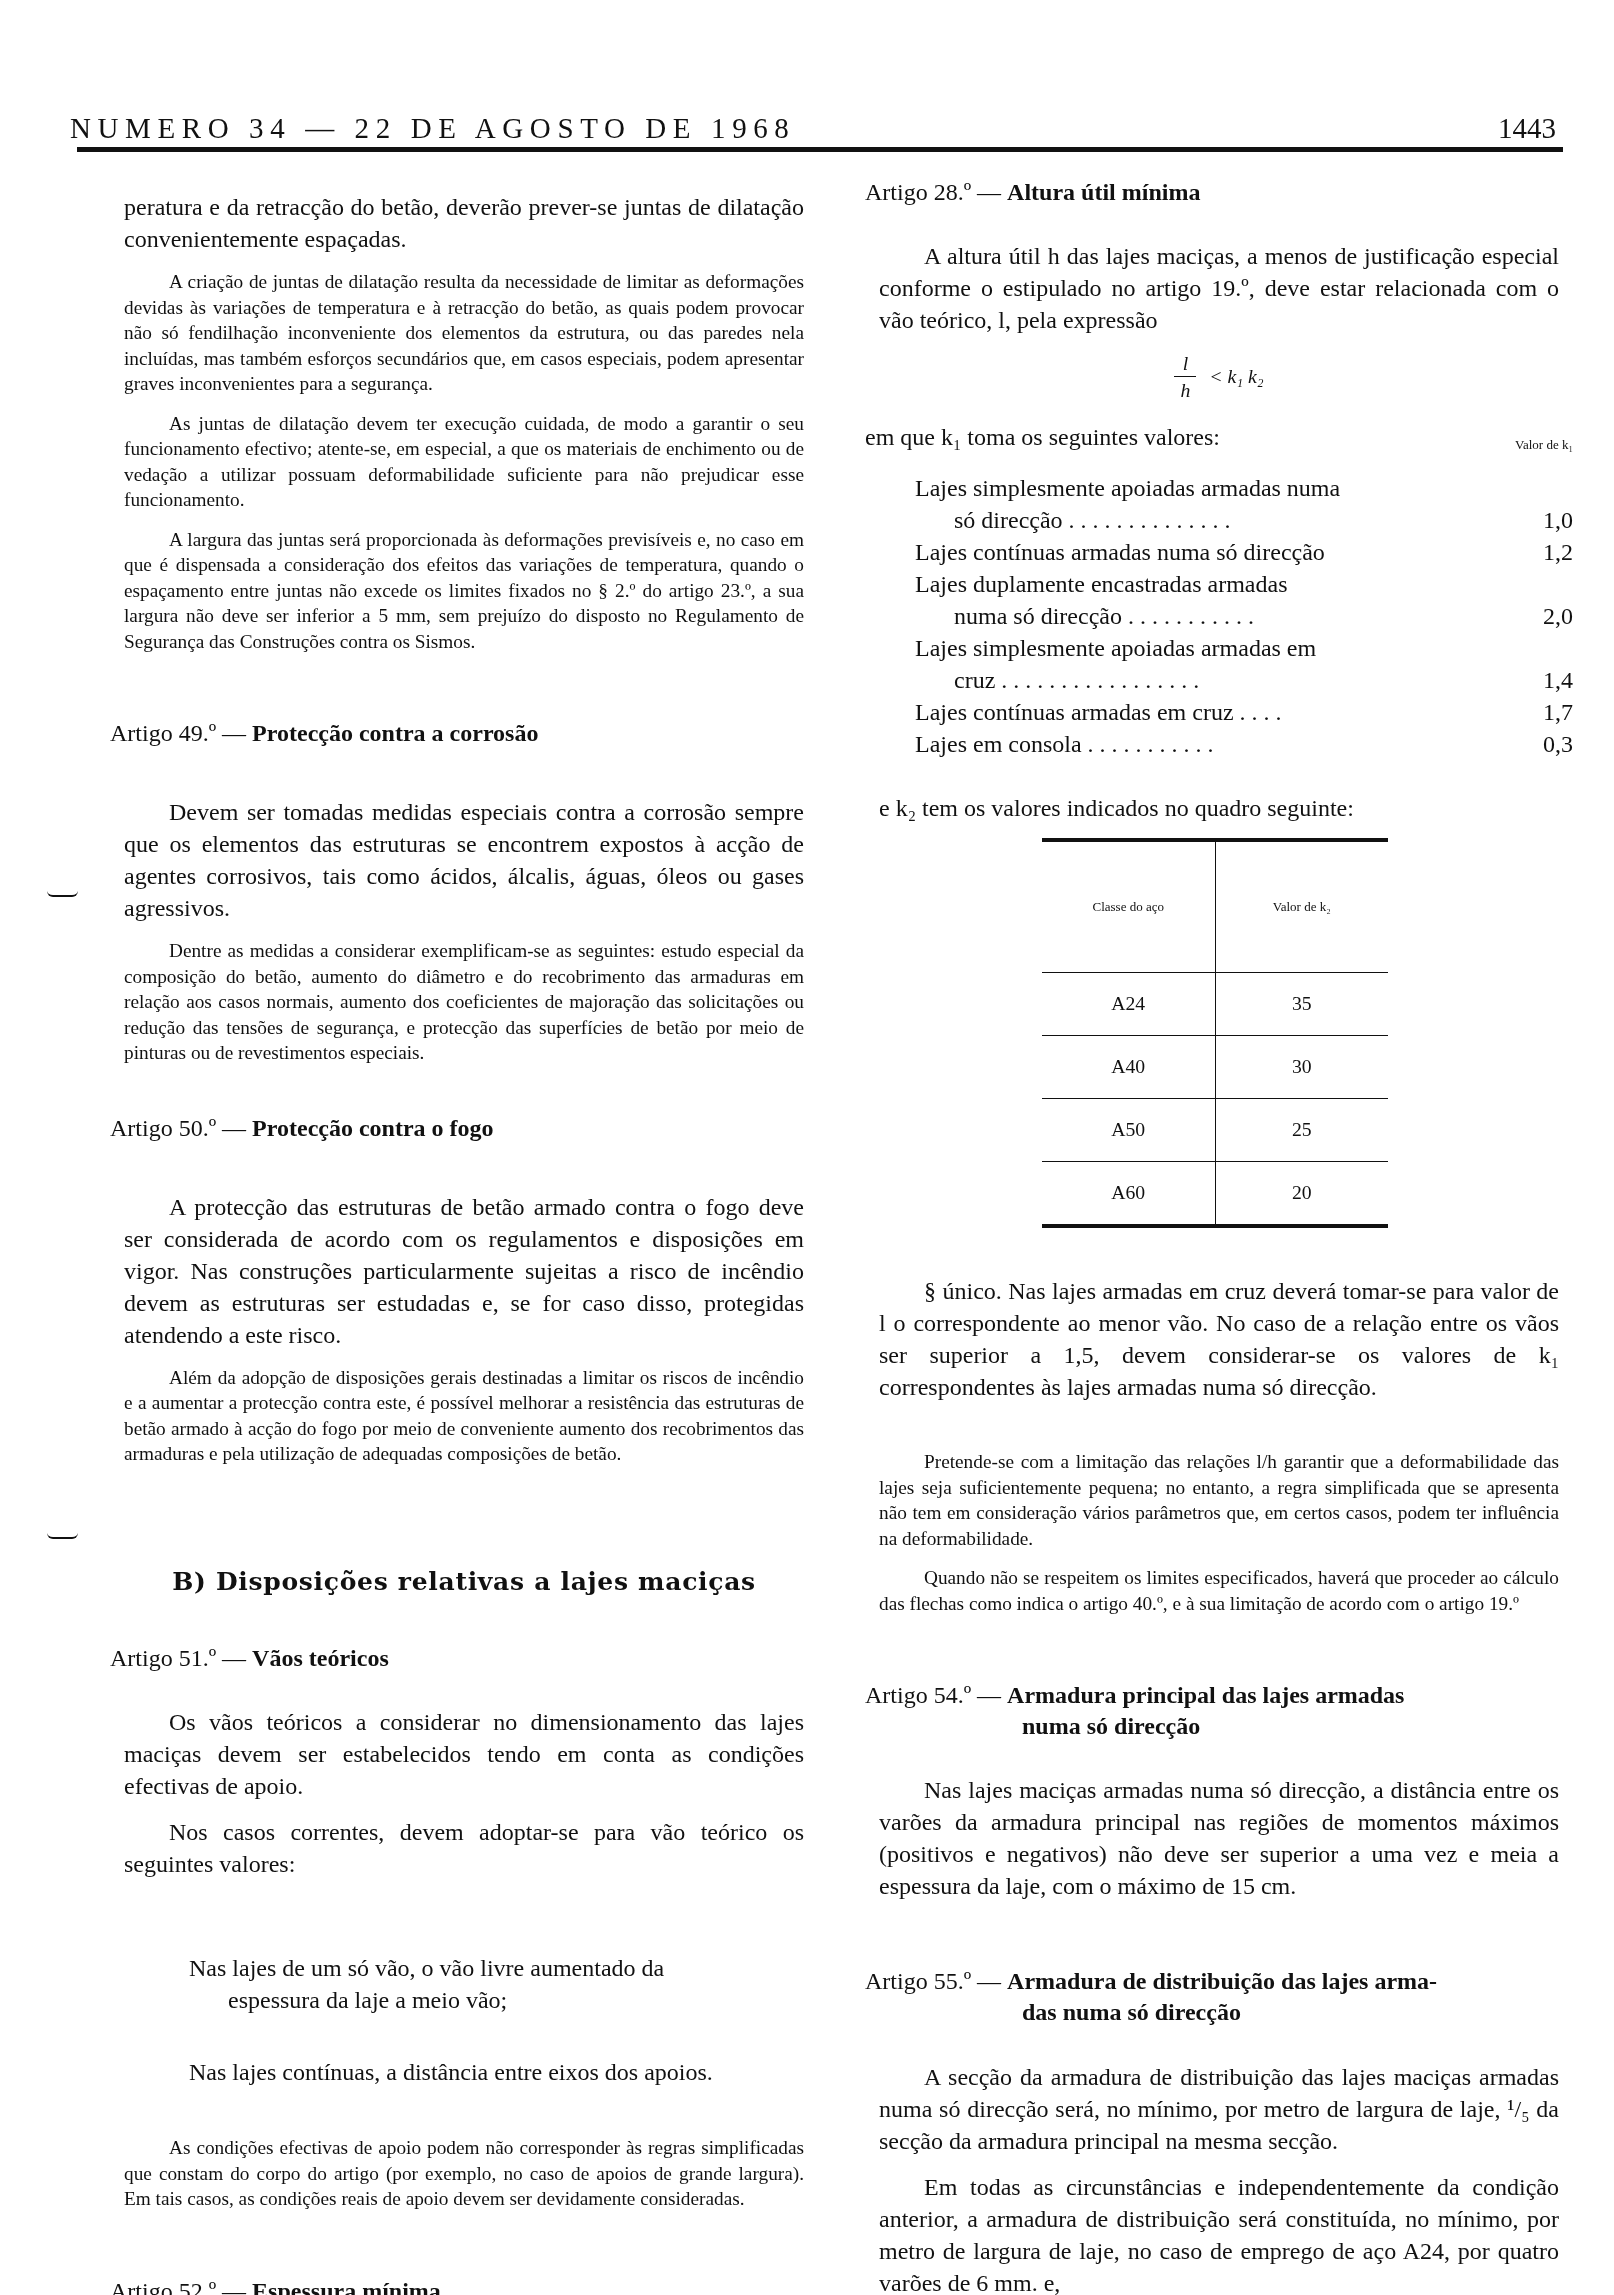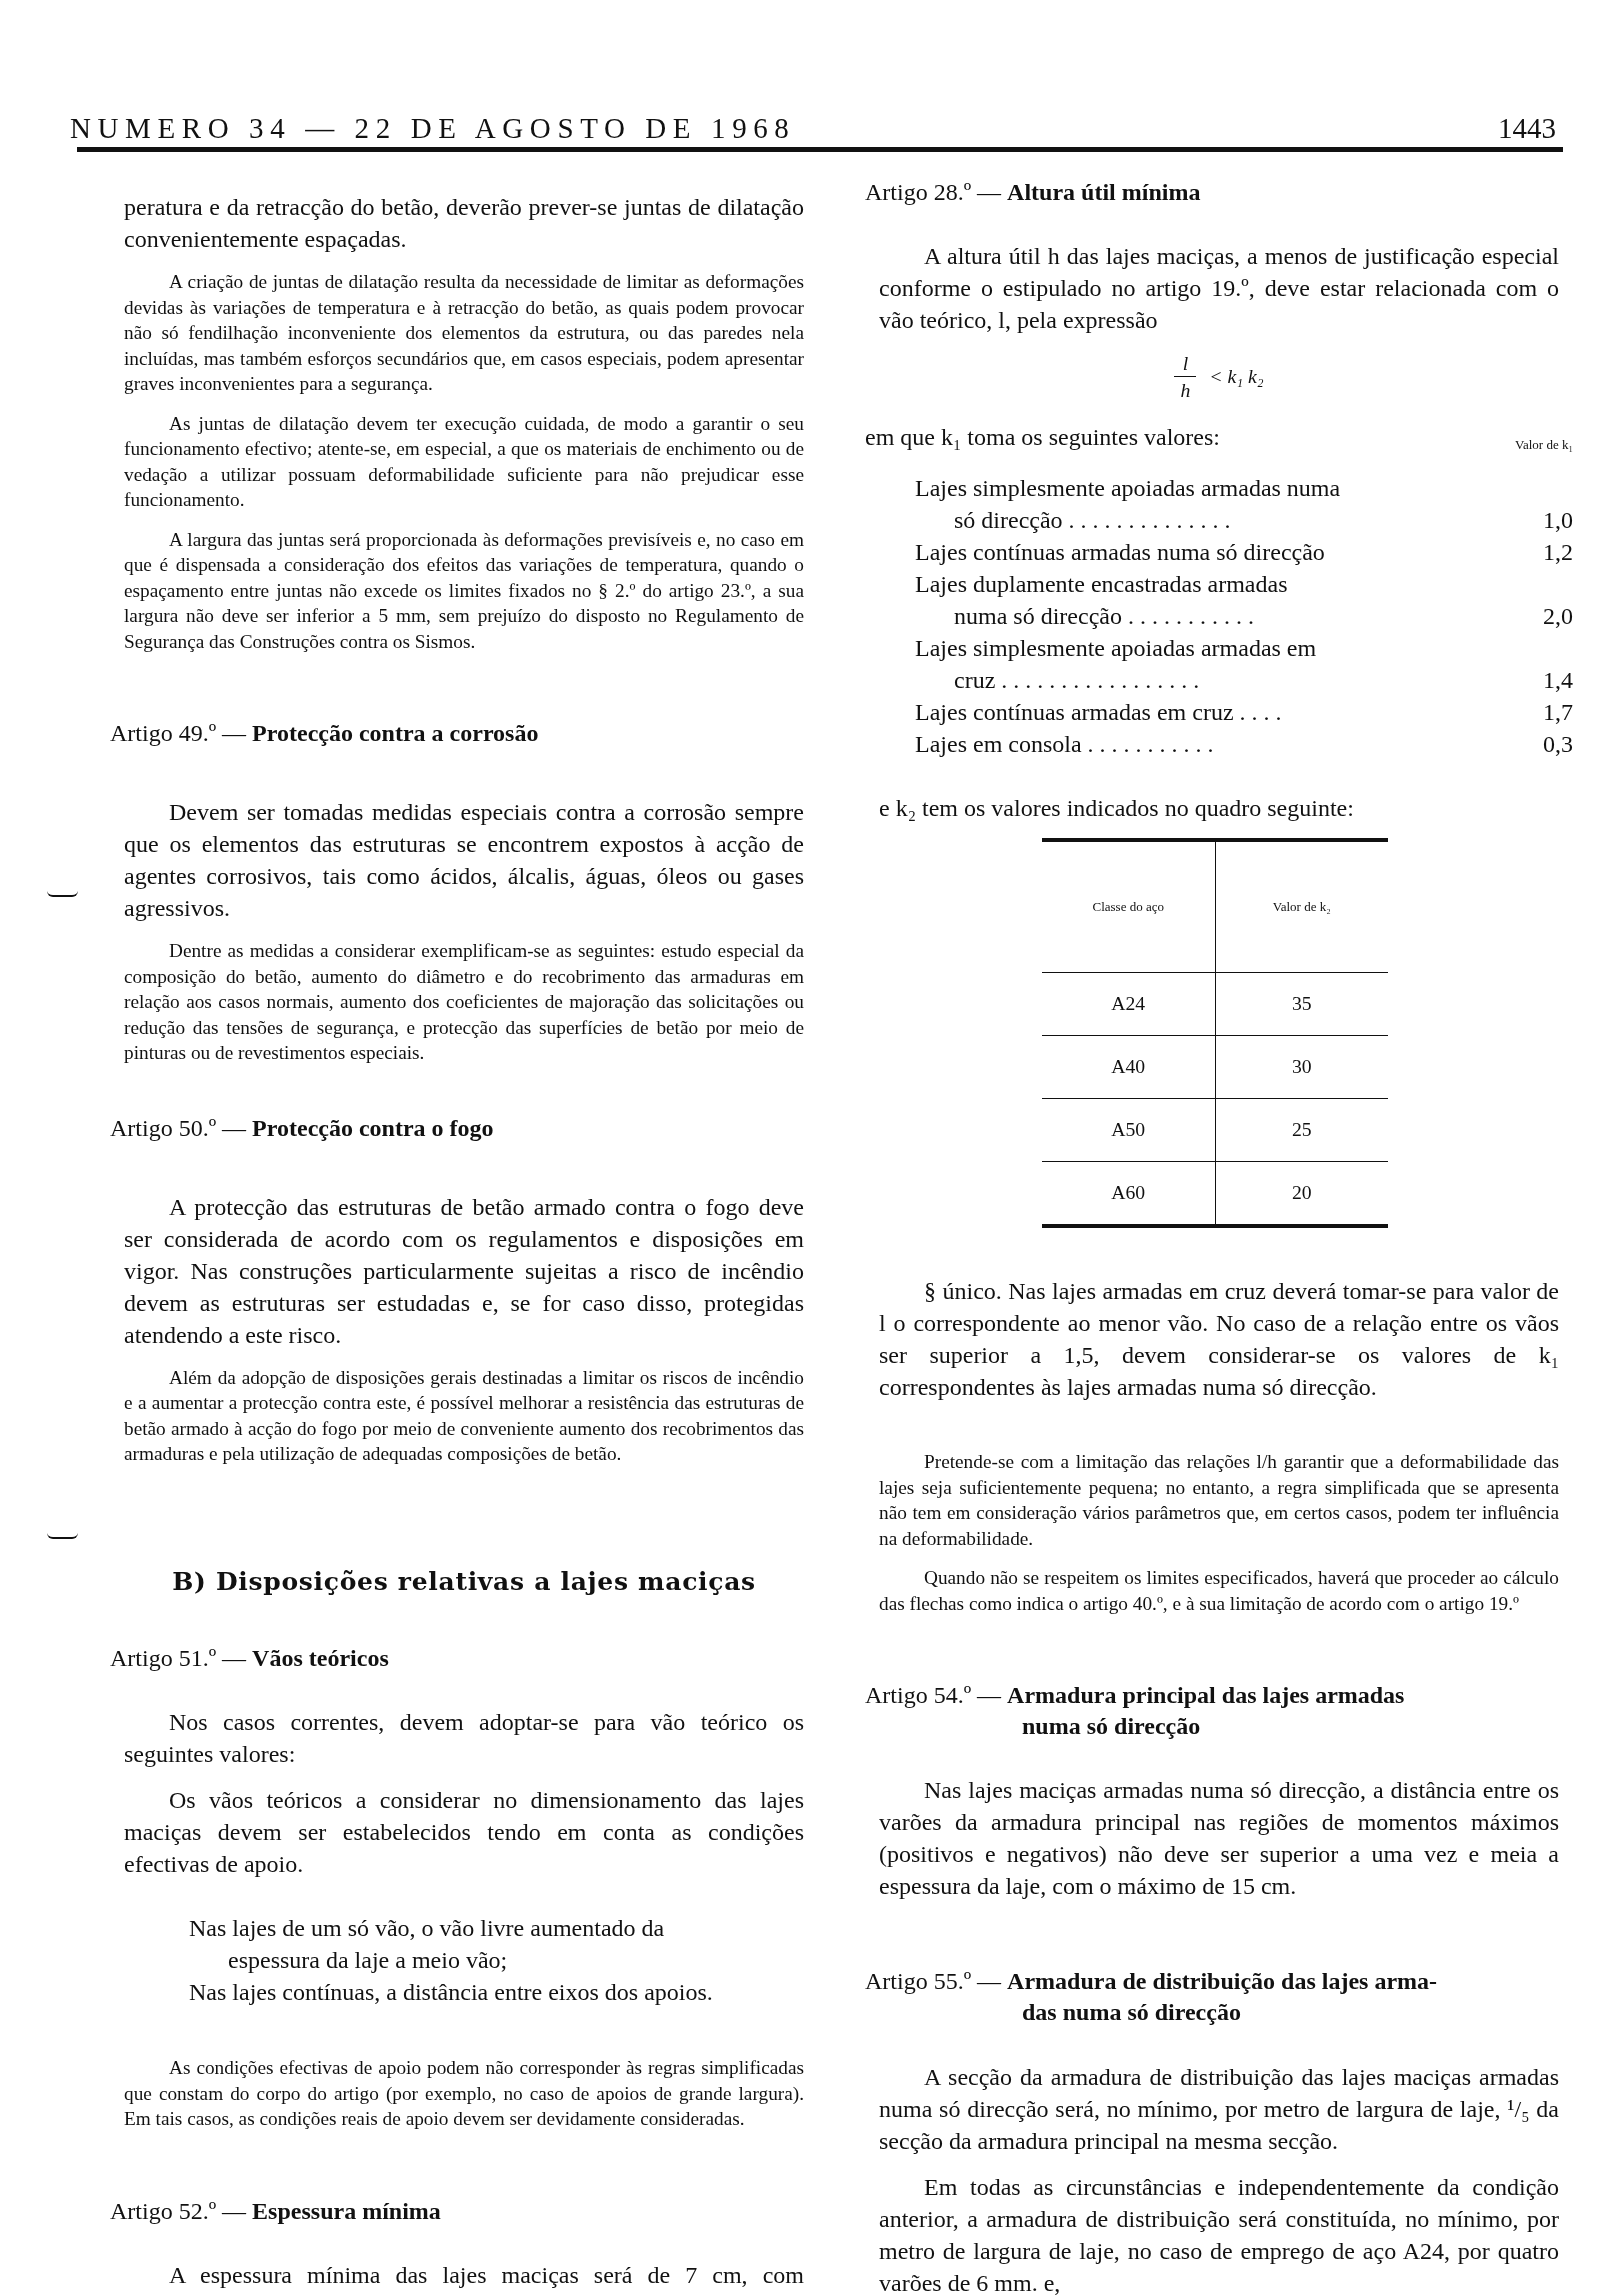--- a/index.html
+++ b/index.html
@@ -21,21 +21,21 @@
   .small { font-size:19.3px; line-height:25.5px; text-indent:45px; }
   .noindent { text-indent:0; }
   .art { font-size:24px; line-height:31px; margin:0; }
   .art .num { font-weight:normal; }
   .art .ttl { font-weight:bold; }
   .art2 .ttl2 { display:block; padding-left:157px; font-weight:bold; }
   .section { font-size:25px; font-weight:bold; text-align:center; letter-spacing:0.7px;
              font-family:"DejaVu Serif", serif; }
   .sp-s { height:18.3px; } .sp-m { height:33px; } .sp-l { height:50px; } .sp-xl { height:72px; }
 
-  .list-item { font-size:24px; line-height:32px; padding-left:79px; text-indent:0px; }
+  .list-item { font-size:24px; line-height:32px; padding-left:79px; text-indent:0px;margin-top:40px; }
   .list-item .cont { display:block; padding-left:39px; }
 
   .formula { text-align:center; font-size:19.7px; font-style:italic; height:72px; position:relative; }
   .frac { display:inline-block; vertical-align:middle; text-align:center; }
   .frac .n, .frac .d { display:block; line-height:26px; }
   .frac .bar { display:block; border-top:1.3px solid #111; width:22px; margin:0 auto; }
   .formula .rest { vertical-align:middle; margin-left:7.9px;font-family:Liberation Serif, serif; }
 
   .k1-head { display:flex; justify-content:space-between; align-items:flex-end; }
   .k1-head .label { font-size:24px; line-height:31px; }
@@ -92,22 +92,22 @@
 
   <div class="sp-xl"></div>
   <p class="section">B) Disposições relativas a lajes maciças</p>
 
   <div class="sp-m"></div>
   <p class="art">
     <span class="num">Artigo 51.º —</span>
     <span class="ttl">Vãos teóricos</span>
   </p>
   <div class="sp-s"></div>
+  <p class="body">Os vãos teóricos a considerar no dimensionamento das lajes maciças devem ser estabelecidos tendo em conta as condições efectivas de apoio.</p>
   <p class="body">Nos casos correntes, devem adoptar-se para vão teórico os seguintes valores:</p>
-  <p class="body">Os vãos teóricos a considerar no dimensionamento das lajes maciças devem ser estabelecidos tendo em conta as condições efectivas de apoio.</p>
   <div class="sp-s"></div>
   <div class="list-item">
     <span>Nas lajes de um só vão, o vão livre aumentado da</span>
     <span class="cont">espessura da laje a meio vão;</span>
   </div>
   <div class="list-item">
     <span>Nas lajes contínuas, a distância entre eixos dos apoios.</span>
   </div>
   <div class="sp-m"></div>
   <p class="small">As condições efectivas de apoio podem não corresponder às regras simplificadas que constam do corpo do artigo (por exemplo, no caso de apoios de grande largura). Em tais casos, as condições reais de apoio devem ser devidamente consideradas.</p>

